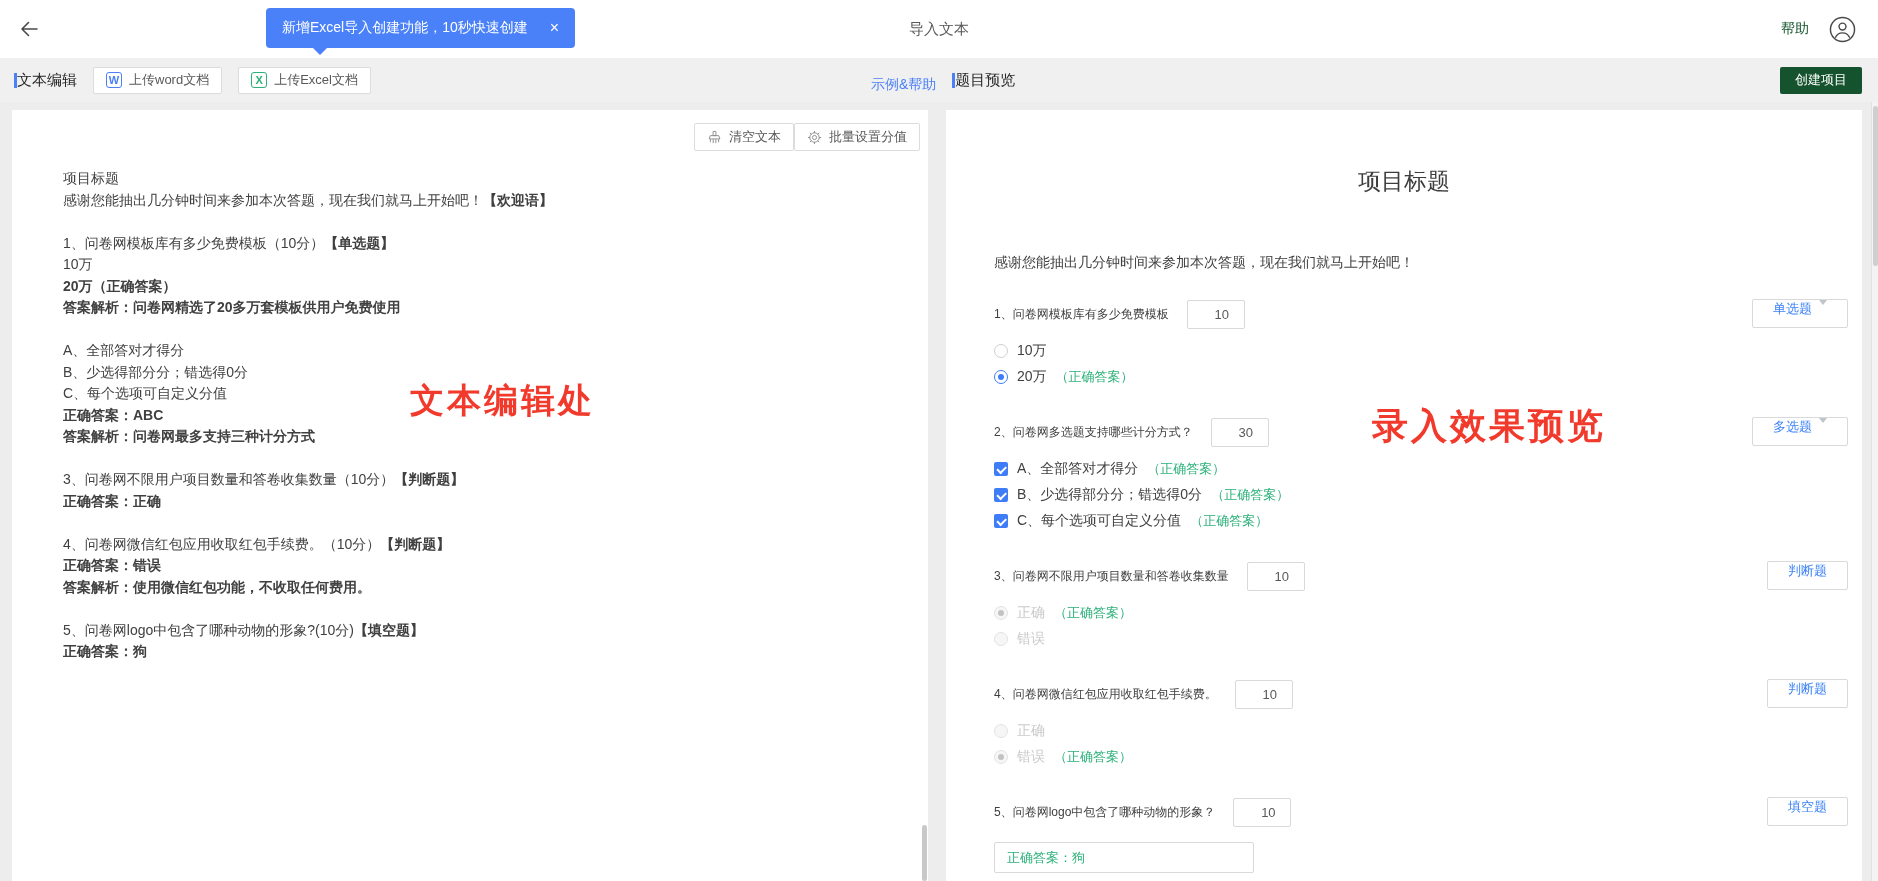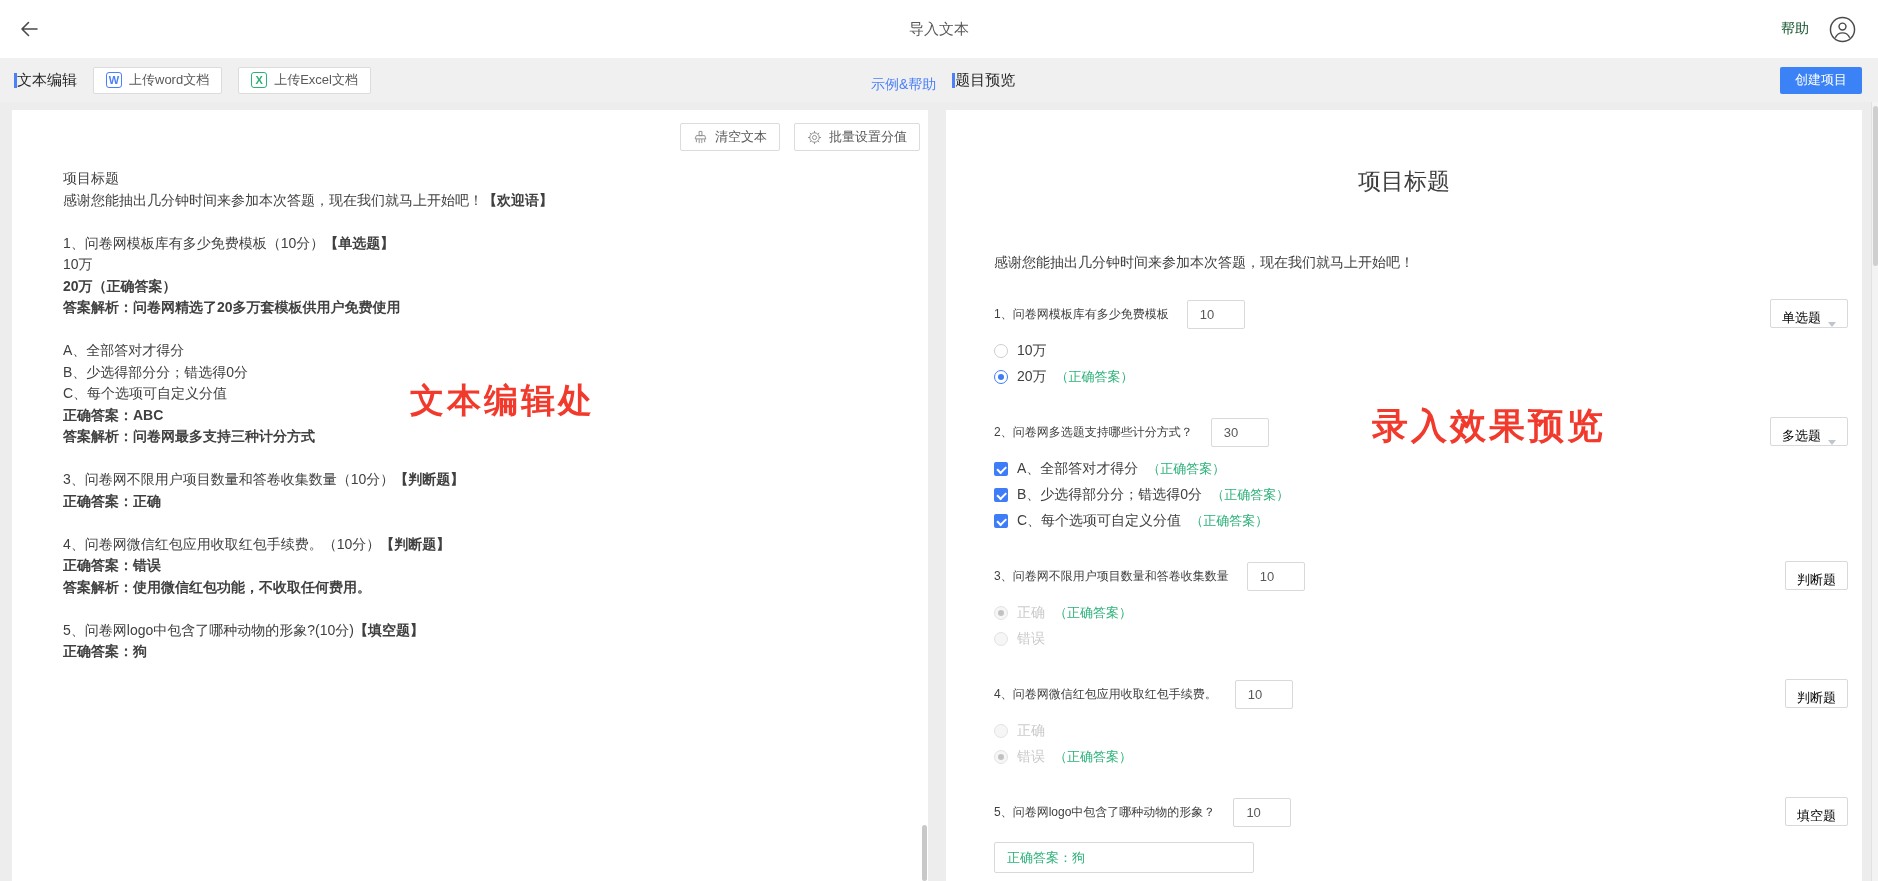--- a/index.html
+++ b/index.html
@@ -21,48 +21,48 @@
   .tb-left { display:flex; align-items:center; gap:16px; padding-left:14px; }
   .v-tab { display:flex; align-items:center; font-size:15px; color:#262626; }
   .blue-bar { width:3px; height:15px; background:#4a80f8; display:inline-block; }
   .upl-btn { height:27px; background:#fff; border:1px solid #dcdcdc; border-radius:2px; display:flex; align-items:center; gap:7px; padding:0 12px; font-size:13px; color:#595959; cursor:pointer; }
   .file-ico { width:16px; height:16px; border-radius:3px; font-size:11px; font-weight:700; display:flex; align-items:center; justify-content:center; background:#fff; }
   .file-ico.w { border:1px solid #4a80f8; color:#4a80f8; }
   .file-ico.x { border:1px solid #2bb179; color:#2bb179; }
   .tb-center { position:absolute; left:871px; top:0; height:44px; display:flex; align-items:center; gap:16px; }
   .example-link { color:#4a80f8; font-size:14px; cursor:pointer;margin-top:10px; }
   .tb-right { position:absolute; right:16px; top:0; height:44px; display:flex; align-items:center; }
-  .create-btn { height:27px; padding:0 15px; background:#3b82f6; color:#fff; border:none; border-radius:2px; font-size:13px; cursor:pointer; font-family:inherit; }
+  .create-btn { height:27px; padding:0 15px; background:#14532d; color:#fff; border:none; border-radius:2px; font-size:13px; cursor:pointer; font-family:inherit; }
 
   
   .main { position:absolute; top:110px; left:0; right:0; bottom:0; }
   .panel { position:absolute; top:0; bottom:0; background:#fff; }
   .panel.left  { left:12px;  width:916px; }
   .panel.right { left:946px; width:916px; }
 
   
-  .editor-tools { position:absolute; top:13px; right:8px; display:flex; gap:14px; }
+  .editor-tools { position:absolute; top:13px; right:8px; display:flex; gap:0; }
   .tool-btn { height:28px; background:#fff; border:1px solid #dcdcdc; border-radius:2px; display:flex; align-items:center; gap:7px; padding:0 12px; font-size:13px; color:#595959; cursor:pointer; }
   .editor-area { position:absolute; left:51px; top:58px; right:55px; bottom:10px; font-size:14px; line-height:21.5px; color:#404040; cursor:text; }
   .ed-line { min-height:21.5px; white-space:pre-wrap; }
   .ed-line b { font-weight:700; }
   .annot { position:absolute; color:#f13a2c; font-weight:700; letter-spacing:3px; pointer-events:none; }
   .annot.left-a  { left:398px; top:268px; font-size:34px; }
   .annot.right-a { left:426px; top:292px; font-size:36px; }
   .lp-scroll-thumb { position:absolute; right:1px; bottom:0; width:5px; height:56px; background:#c8c8c8; border-radius:3px; }
 
   
   .p-body { padding:56px 0 0 48px; position:relative; }
   .pv-title { margin-left:-48px; width:916px; text-align:center; font-size:23px; color:#3d3d3d; }
   .pv-welcome { margin-top:57px; font-size:14px; color:#404040; }
   .q-block { position:relative; margin-top:26px; }
   .q-row { display:flex; align-items:center; height:32px; }
   .q-label { font-size:12px; color:#404040; }
-  .q-score { width:58px; height:29px; border:1px solid #d9d9d9; border-radius:2px; margin-left:18px; text-align:left; font-size:13px; color:#595959; font-family:inherit;padding-left:12px; }
-  .q-type { position:absolute; right:14px; top:1px; height:29px; border:1px solid #d9d9d9; background:#fff; border-radius:2px; display:flex; align-items:flex-end; gap:7px; padding:0 11px; font-size:13px; color:#000000; cursor:pointer; }
+  .q-score { width:58px; height:29px; border:1px solid #d9d9d9; border-radius:2px; margin-left:18px; text-align:center; font-size:13px; color:#595959; font-family:inherit;padding-left:12px; }
+  .q-type { position:absolute; right:14px; top:1px; height:29px; border:1px solid #d9d9d9; background:#fff; border-radius:2px; display:flex; align-items:flex-start; gap:7px; padding:0 20px; font-size:13px; color:#3b82f6; cursor:pointer; }
   .chev { width:0; height:0; border-left:4px solid transparent; border-right:4px solid transparent; border-top:5px solid #c0c4cc; }
   .opts { margin-top:8px; }
   .opt { display:flex; align-items:center; height:26px; gap:9px; font-size:14px; color:#404040; }
   .opt.dis .opt-label { color:#cbcbcb; }
   .tag { color:#2bb179; font-size:13px; }
   .radio { width:14px; height:14px; border-radius:50%; border:1px solid #cfcfcf; background:#fff; position:relative; flex:none; }
   .radio.on { border-color:#3f7df8; }
   .radio.on::after { content:""; position:absolute; left:3px; top:3px; width:6px; height:6px; border-radius:50%; background:#3f7df8; }
   .radio.disb { border-color:#e3e3e3; background:#f6f6f6; }
   .radio.disb.on::after { background:#c2c2c2; }
@@ -76,20 +76,25 @@
   .page-sb .thumb { position:absolute; top:4px; left:1px; width:5px; height:160px; background:#cfcfcf; border-radius:3px; }
 </style>
 <title>导入文本</title></head>
 <body>
 
 <div class="topbar">
   <div class="back-btn">
     <svg width="24" height="24" viewBox="0 0 24 24">
       <path d="M20 12H5 M11.5 5.5 5 12l6.5 6.5" stroke="#4a4a4a" stroke-width="1.6" fill="none" stroke-linecap="round" stroke-linejoin="round"></path>
     </svg>
+  </div>
+  <div class="banner">
+    <span>新增Excel导入创建功能，10秒快速创建</span>
+    <span class="close">×</span>
+    <span class="pointer"></span>
   </div>
   <div class="top-title">导入文本</div>
   <div class="top-right">
     <span class="help-link">帮助</span>
     <svg width="27" height="27" viewBox="0 0 28 28" style="cursor:pointer">
       <circle cx="14" cy="14" r="12.5" stroke="#4a4a4a" stroke-width="1.5" fill="none"></circle>
       <circle cx="14" cy="11" r="3.6" stroke="#4a4a4a" stroke-width="1.5" fill="none"></circle>
       <path d="M6.5 22.5c1.6-3.4 4.3-5 7.5-5s5.9 1.6 7.5 5" stroke="#4a4a4a" stroke-width="1.5" fill="none"></path>
     </svg>
   </div>

